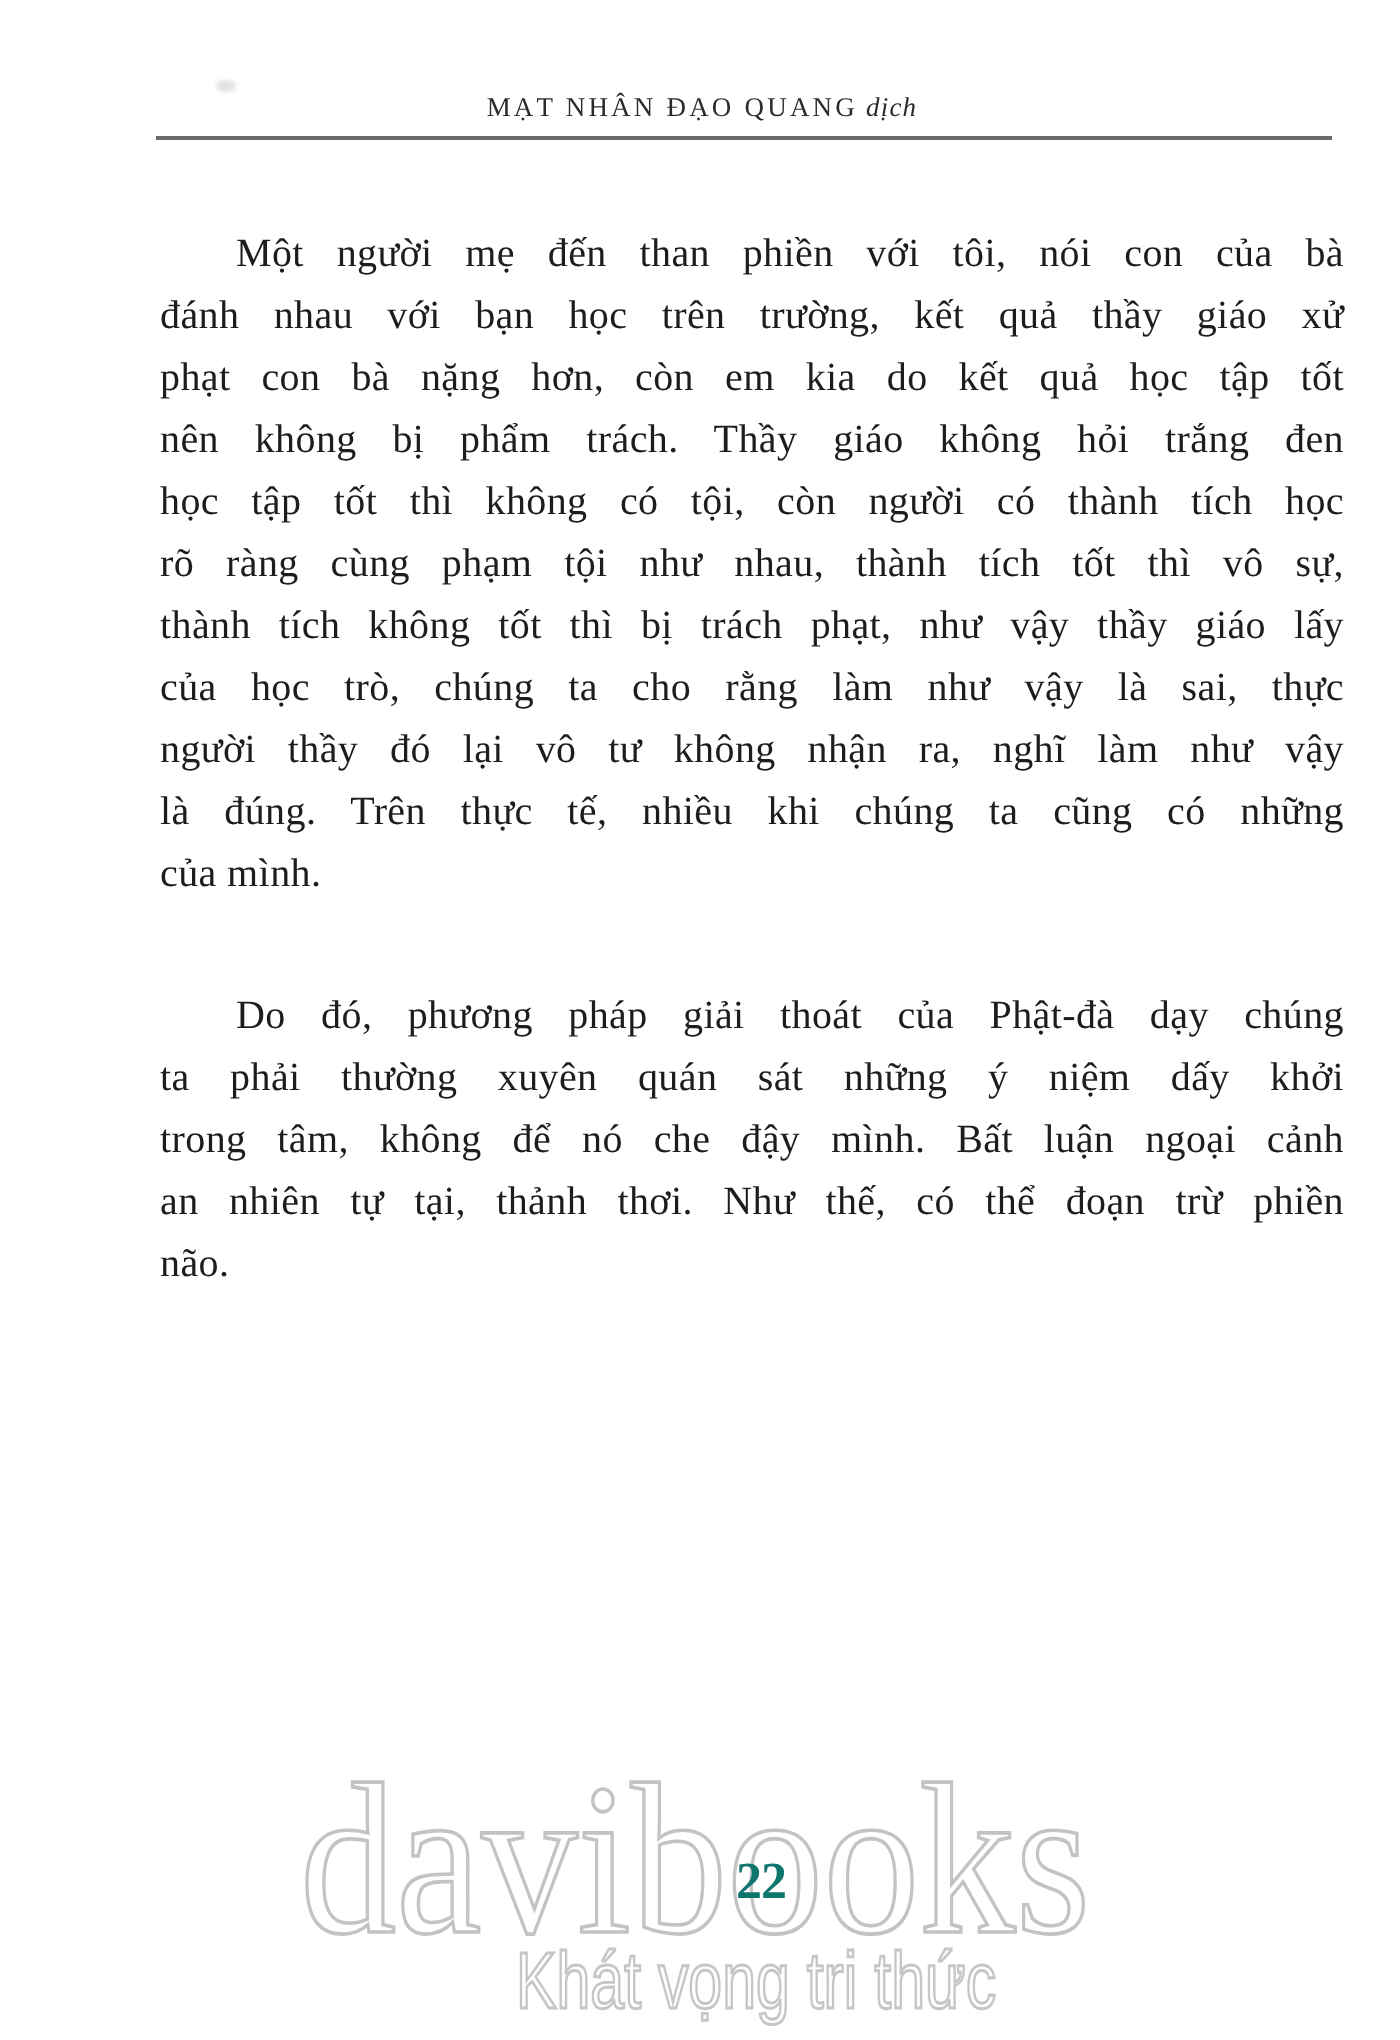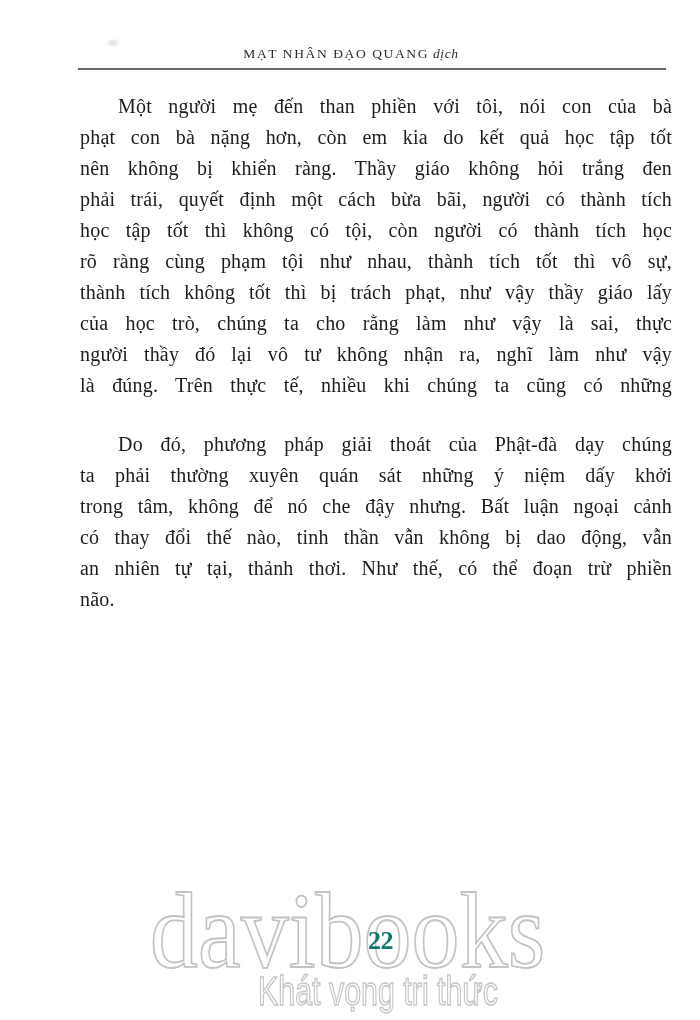--- a/index.html
+++ b/index.html
@@ -55,27 +55,27 @@
     top: 68px;
     width: 588px;
     height: 2px;
     background: #6b6b6b;
   }
 
   
   .body-text {
     position: absolute;
     left: 80px;
-    top: 91px;
+    top: 112px;
     width: 592px;
     font-size: 20px;
     letter-spacing: 0.2px;
     color: #1d1d1d;
   }
-  .para + .para { margin-top: 28px; }
+  .para + .para { margin-top: 40px; }
   .line {
     height: 31px;
     line-height: 31px;
     text-align: justify;
     text-align-last: justify;
     white-space: normal;
   }
   .line.first { text-indent: 38px; }
   .line.last  { text-align-last: left; }
 
@@ -129,35 +129,35 @@
 
   <header class="running-head">
     <span>MẠT NHÂN ĐẠO QUANG</span><em class="dich">dịch</em>
   </header>
 
   <div class="rule"></div>
 
   <main class="body-text" id="body-text">
       <div class="para">
         <div class="line first">Một người mẹ đến than phiền với tôi, nói con của bà</div>
+        <div class="line">đánh nhau với bạn học trên trường, kết quả thầy giáo xử</div>
         <div class="line">phạt con bà nặng hơn, còn em kia do kết quả học tập tốt</div>
-        <div class="line">nên không bị khiển ràng. Thầy giáo không hỏi trắng đen</div>
-        <div class="line">phải trái, quyết định một cách bừa bãi, người có thành tích</div>
+        <div class="line">nên không bị phẩm trách. Thầy giáo không hỏi trắng đen</div>
         <div class="line">học tập tốt thì không có tội, còn người có thành tích học</div>
         <div class="line">rõ ràng cùng phạm tội như nhau, thành tích tốt thì vô sự,</div>
         <div class="line">thành tích không tốt thì bị trách phạt, như vậy thầy giáo lấy</div>
         <div class="line">của học trò, chúng ta cho rằng làm như vậy là sai, thực</div>
         <div class="line">người thầy đó lại vô tư không nhận ra, nghĩ làm như vậy</div>
         <div class="line">là đúng. Trên thực tế, nhiều khi chúng ta cũng có những</div>
+        <div class="line last">của mình.</div>
       </div>
       <div class="para">
         <div class="line first">Do đó, phương pháp giải thoát của Phật-đà dạy chúng</div>
         <div class="line">ta phải thường xuyên quán sát những ý niệm dấy khởi</div>
-        <div class="line">trong tâm, không để nó che đậy nhưng. Bất luận ngoại cảnh</div>
-        <div class="line">có thay đổi thế nào, tinh thần vẫn không bị dao động, vẫn</div>
+        <div class="line">trong tâm, không để nó che đậy mình. Bất luận ngoại cảnh</div>
         <div class="line">an nhiên tự tại, thảnh thơi. Như thế, có thể đoạn trừ phiền</div>
         <div class="line last">não.</div>
       </div>
     </main>
 
   <div class="watermark">
     <div class="wm-brand">davibooks</div>
     <div class="wm-slogan">Khát vọng tri thức</div>
   </div>
 

